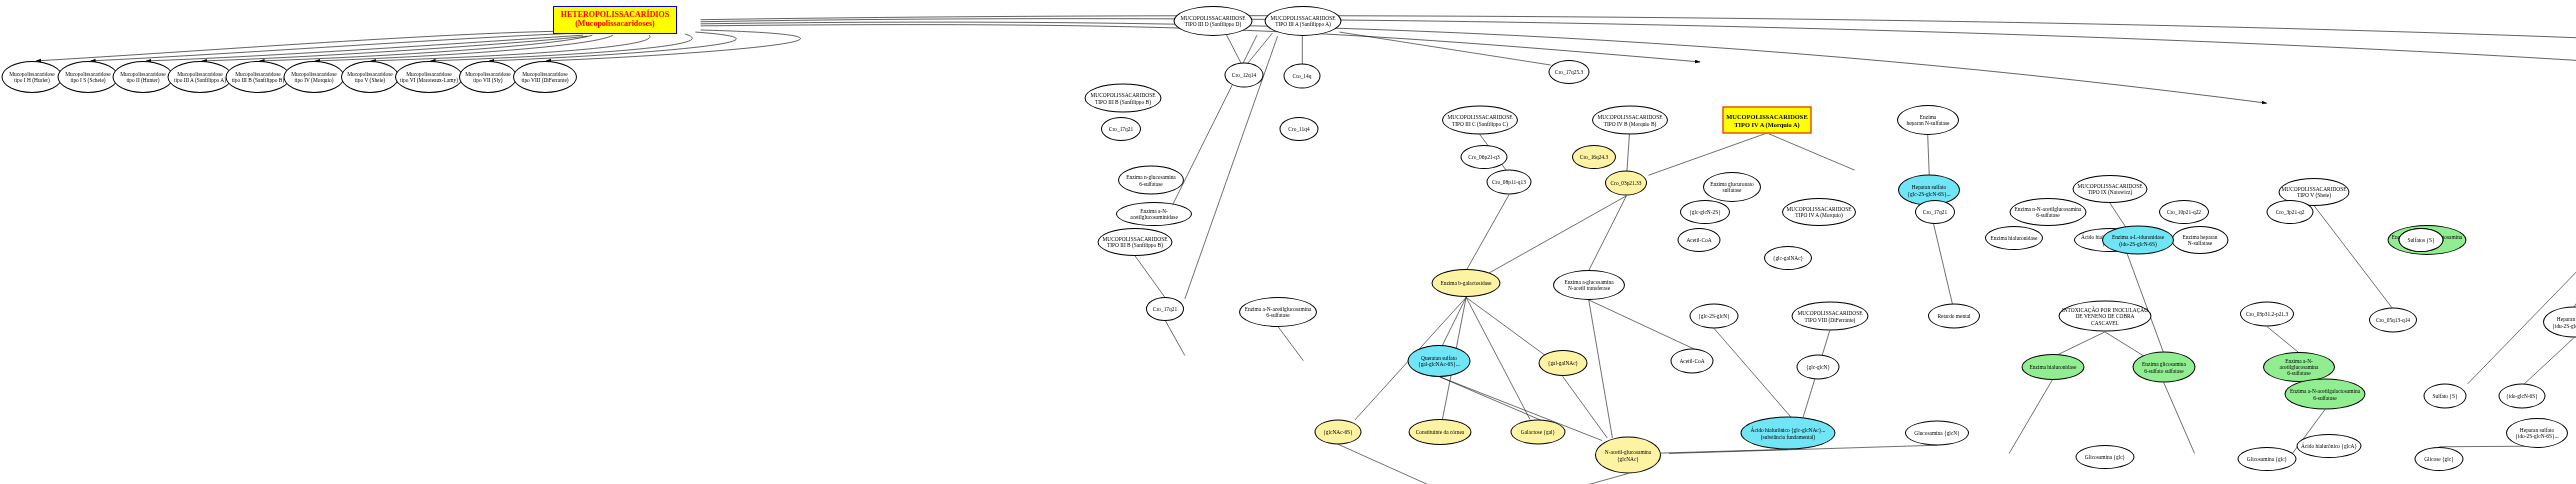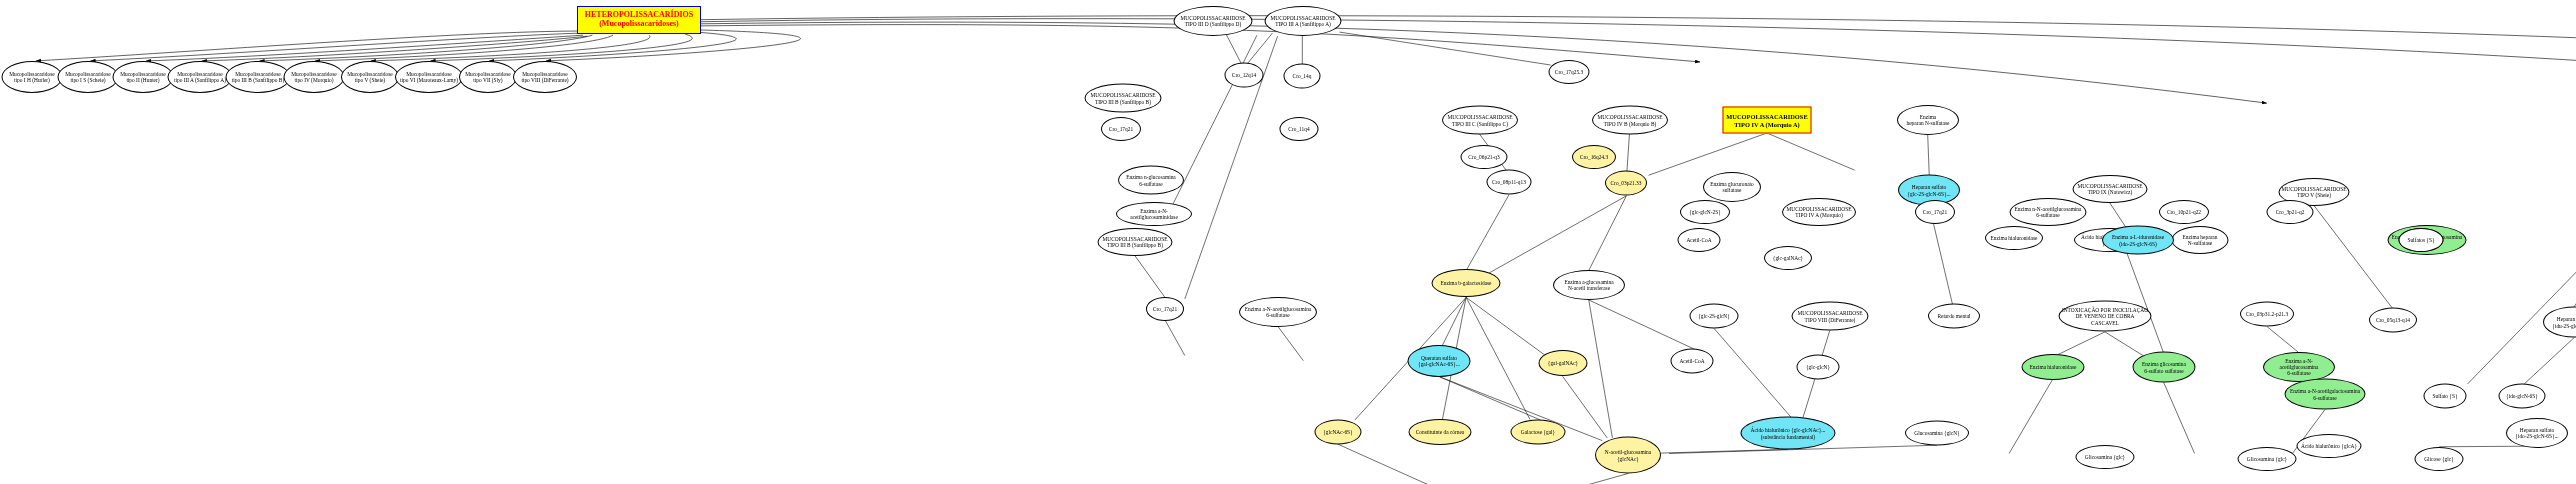--- a/index.html
+++ b/index.html
@@ -144,21 +144,21 @@
       <path d="M3160,919 L2960,975"></path>
       <path d="M2597,862 L2860,980"></path>
       <path d="M5350,862 L5200,866"></path>
       <path d="M4735,867 L4900,866"></path>
       <path d="M4095,393 L4128,443"></path>
       <path d="M4128,489 L4200,685"></path>
     </g>
   </svg>
 
   <div id="nodes-layer">
-      <div class="node box f15" style="left: 639px; top: 19.6px; width: 124px; height: 28px;">HETEROPOLISSACARÍDIOS
+      <div class="node box f15" style="left: 615px; top: 19.6px; width: 124px; height: 28px;">HETEROPOLISSACARÍDIOS
 (Mucopolissacaridoses)</div>
       <div class="node ellipse f10 fill-white" style="left: 32px; top: 77px; width: 61px; height: 32px;">Mucopolissacaridose
 tipo I H (Hurler)</div>
       <div class="node ellipse f10 fill-white" style="left: 88px; top: 77px; width: 61px; height: 32px;">Mucopolissacaridose
 tipo I S (Scheie)</div>
       <div class="node ellipse f10 fill-white" style="left: 143px; top: 77px; width: 61px; height: 32px;">Mucopolissacaridose
 tipo II (Hunter)</div>
       <div class="node ellipse f10 fill-white" style="left: 200px; top: 77px; width: 65px; height: 32px;">Mucopolissacaridose
 tipo III A (Sanfilippo A)</div>
       <div class="node ellipse f10 fill-white" style="left: 258px; top: 77px; width: 65px; height: 32px;">Mucopolissacaridose

